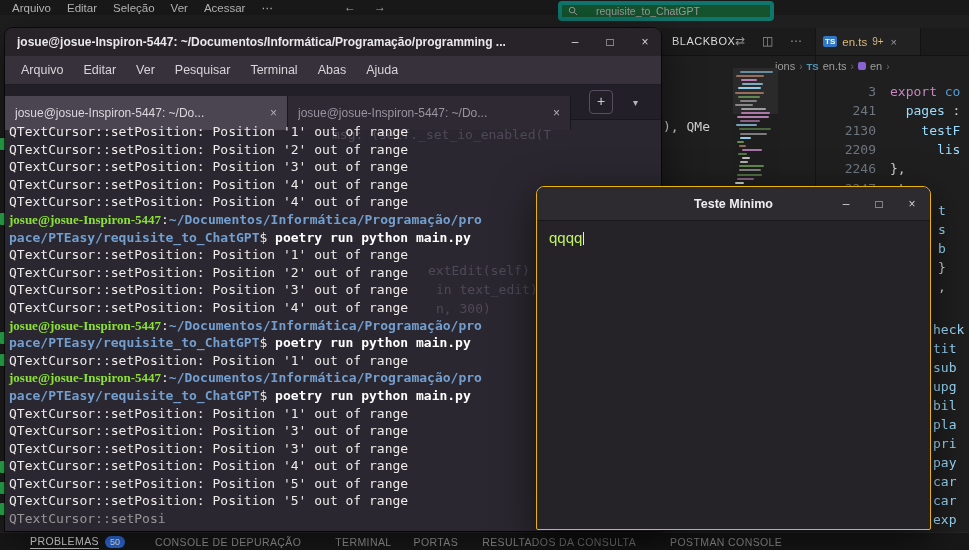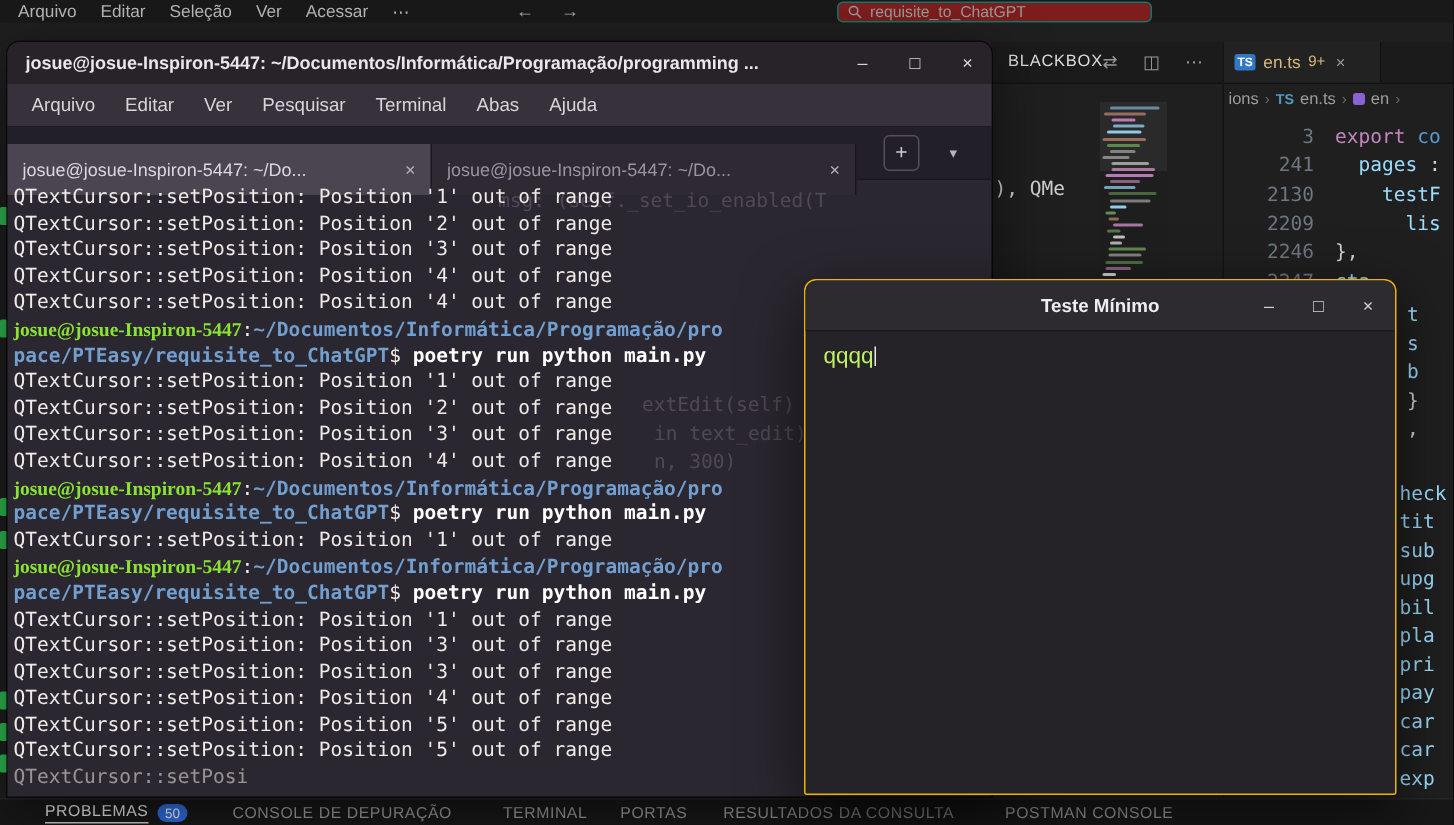--- a/index.html
+++ b/index.html
@@ -6,40 +6,40 @@
   #screen{position:relative;width:969px;height:550px;background:#1f1f1f;overflow:hidden;
           font-family:"Liberation Sans",sans-serif;-webkit-font-smoothing:antialiased;}
 
   
   .vs-titlebar{position:absolute;left:0;top:0;width:969px;height:15px;background:#191919;
                display:flex;align-items:center;color:#b8b8b8;font-size:11.5px;z-index:3;}
   .vs-menu{padding:0 8px;white-space:nowrap;cursor:default;}
   .vs-menu:first-child{margin-left:4px;}
   .nav-arrow{position:absolute;top:0;font-size:12px;color:#b0b0b0;}
   .nav-back{left:344px;} .nav-fwd{left:374px;}
-  .vs-search{position:absolute;left:558px;top:1px;width:196px;height:12px;background:#7f1d1d;
-             border:1px solid #0f766e;border-radius:4px;display:flex;align-items:center;
-             gap:5px;padding:0 6px;color:#9a9a9a;font-size:10.5px;}
+  .vs-search{position:absolute;left:558px;top:1px;width:196px;height:12px;background:#14532d;
+             border:4px solid #0f766e;border-radius:4px;display:flex;align-items:center;
+             gap:18px;padding:0 6px;color:#9a9a9a;font-size:10.5px;}
   .vs-search span{white-space:nowrap;overflow:hidden;}
 
   
   .group-header{position:absolute;left:661px;top:28px;width:308px;height:27px;background:#1b1b1b;
                 border-bottom:1px solid #121212;}
   .bb-title{position:absolute;left:11px;top:7px;font-size:11px;letter-spacing:.5px;color:#dcdcdc;}
   .hd-icon{position:absolute;top:6px;color:#969696;font-size:12px;line-height:14px;}
   .i1{left:74px;} .i2{left:101px;} .i3{left:129px;}
   .ed-tab{position:absolute;left:154px;top:0;height:27px;width:106px;background:#222;
           border-right:1px solid #121212;display:flex;align-items:center;gap:5px;padding:0 8px;box-sizing:border-box;}
   .ts-chip{background:#3178c6;color:#fff;font-size:8px;font-weight:bold;border-radius:2px;
            padding:1px 2px;line-height:9px;}
   .ed-tab-name{color:#d7ba7d;font-size:11.5px;}
   .ed-tab-badge{color:#d7ba7d;font-size:10px;}
   .ed-tab-close{color:#9a9a9a;font-size:11px;margin-left:2px;}
   .vdivider{position:absolute;left:815px;top:28px;width:1px;height:504px;background:#141414;}
-  .breadcrumbs{position:absolute;left:819px;top:60px;display:flex;align-items:center;gap:4px;
+  .breadcrumbs{position:absolute;left:775px;top:60px;display:flex;align-items:center;gap:4px;
                font-size:11px;color:#9d9d9d;white-space:nowrap;}
   .bc-sep{color:#6a6a6a;font-size:10px;}
   .bc-ts{color:#519aba;font-weight:bold;font-size:9.5px;}
   .sym-icon{width:8px;height:8px;border-radius:2px;background:#8a63d2;display:inline-block;}
   #right-code{position:absolute;left:828px;top:0;width:141px;height:532px;font-family:"DejaVu Sans Mono",monospace;}
   .crow{position:absolute;left:0;display:flex;font-size:13px;line-height:16px;white-space:pre;}
   .lnum{display:inline-block;width:48px;text-align:right;color:#6e7681;padding-right:14px;}
   .tok-kw{color:#c586c0;} .tok-kw2{color:#569cd6;} .tok-prop{color:#9cdcfe;} .tok-plain{color:#d4d4d4;}
   .minimap{position:absolute;left:733px;top:68px;width:45px;height:118px;background:#1e1e1e;overflow:hidden;}
   .mm-slider{position:absolute;left:0;top:0;width:100%;height:46px;background:rgba(255,255,255,.055);}

